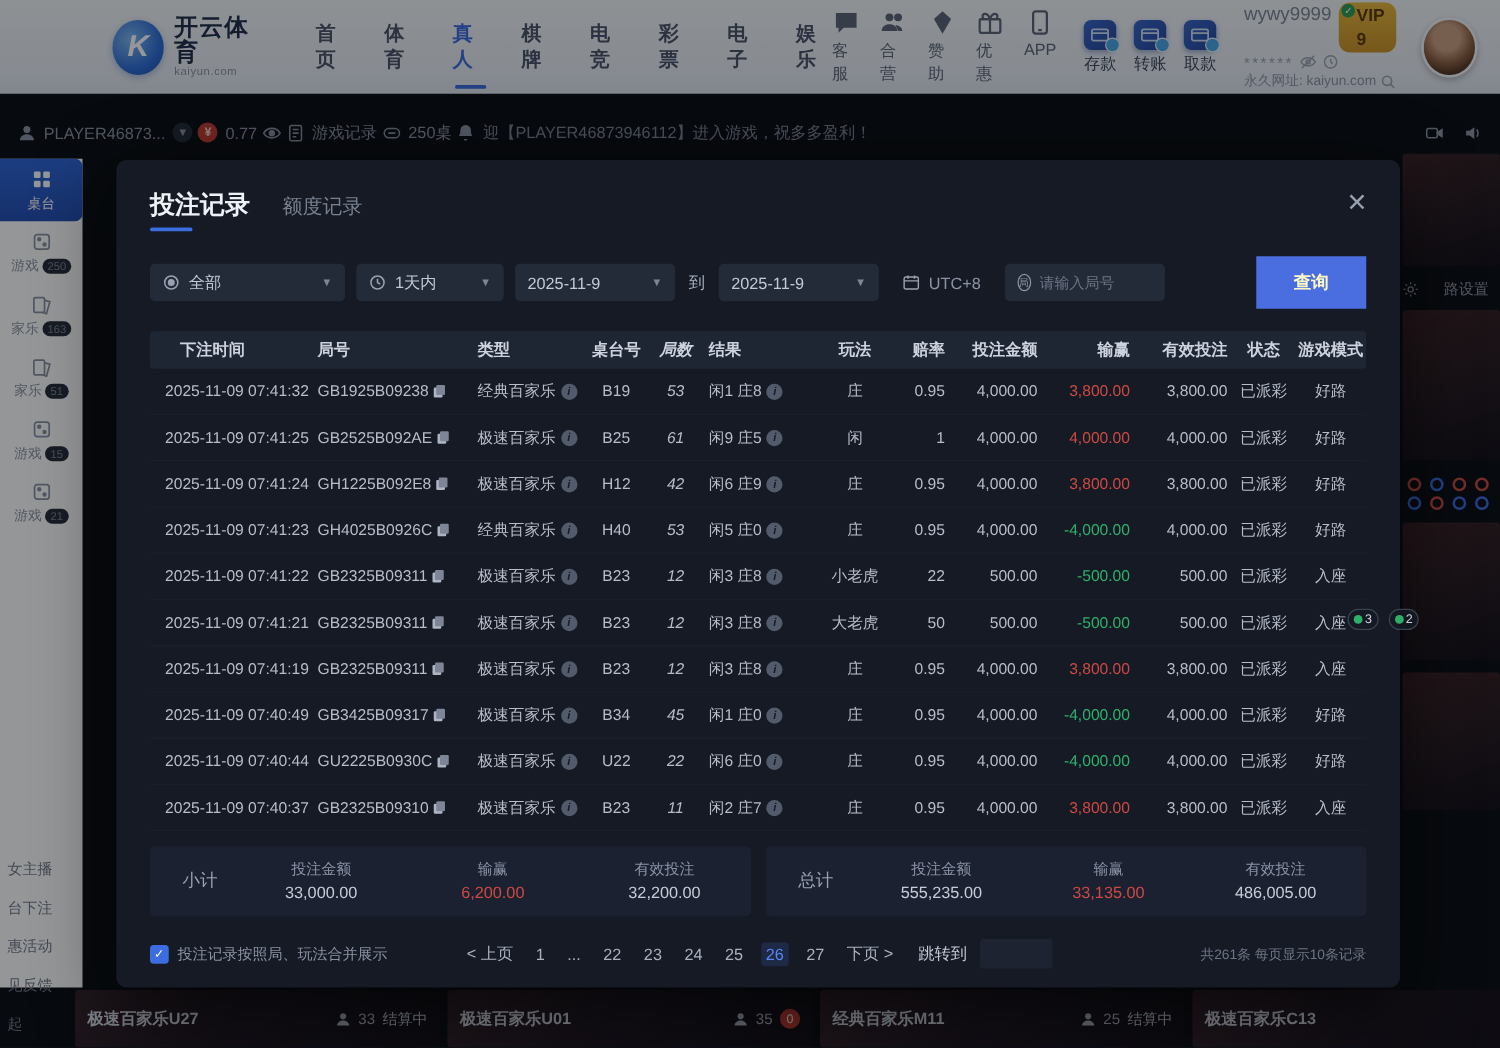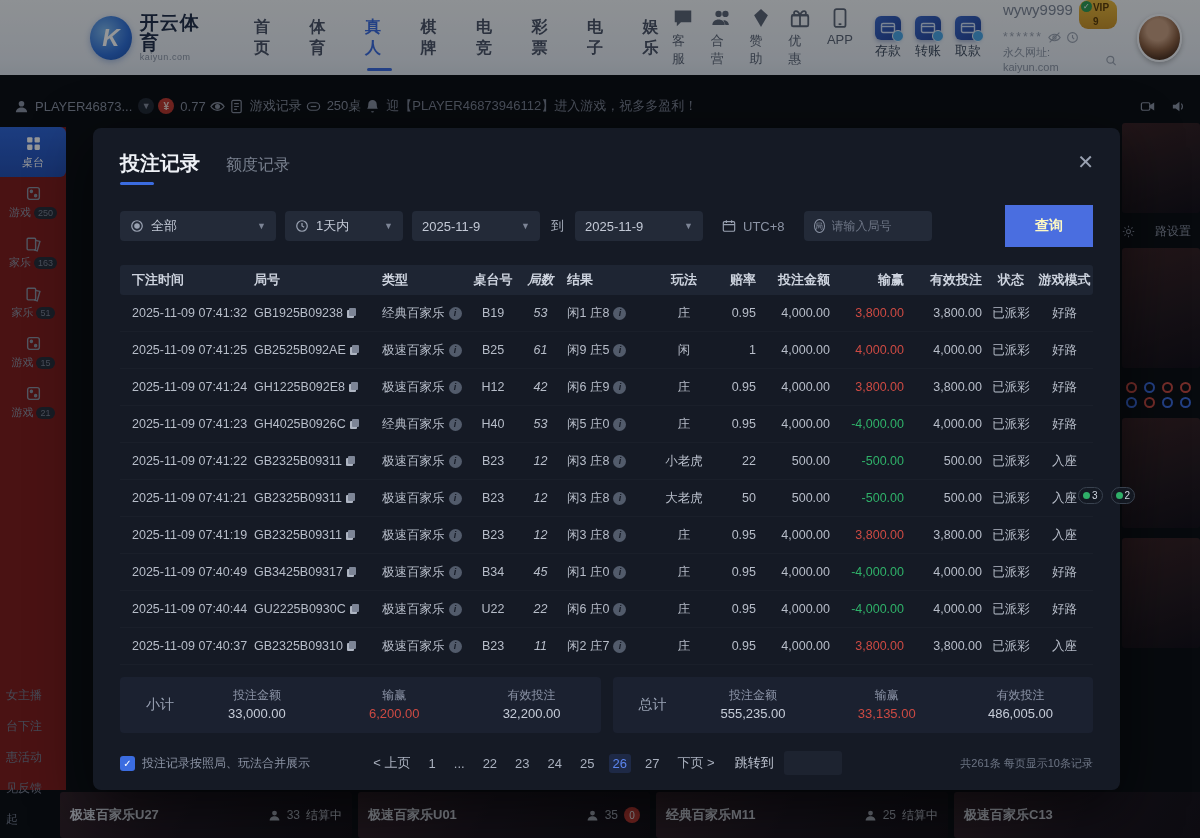--- a/index.html
+++ b/index.html
@@ -37,21 +37,21 @@
     font-size:13px; color:#3d4references:#3d4austin; color:#3d4a5e; cursor:pointer; }
   .wi .box { width:26px; height:24px; border-radius:6px; position:relative;
     background:linear-gradient(135deg,#3a67c9,#24479d); box-shadow:0 2px 4px rgba(30,60,140,.35); }
   .wi .box::after { content:""; position:absolute; right:-3px; bottom:-2px; width:10px;
     height:10px; border-radius:50%; background:#4aa8e8; border:1.5px solid #e8eef6; }
   .wi .box svg { width:16px; height:16px; position:absolute; top:4px; left:5px; color:#cfe0f8; }
   .user-block { margin-left:8px; line-height:1.35; font-size:12px; }
   .user-line1 { display:flex; align-items:flex-start; gap:6px; }
   .user-name { color:#7d8798; font-size:15px; }
   .vip-badge { background:linear-gradient(180deg,#e8b93e,#c9932a); color:#5a3c08;
-    border-radius:9px; padding:1px 8px 1px 14px; font-size:10px; font-weight:bold; position:relative; }
+    border-radius:9px; padding:1px 8px 1px 14px; font-size:14px; font-weight:bold; position:relative; }
   .vip-badge::before { content:"✓"; position:absolute; left:2px; top:1px; width:11px; height:11px;
     background:#2f9d57; color:#fff; border-radius:50%; font-size:8px; line-height:11px; text-align:center; }
   .user-line2 { display:flex; align-items:center; gap:5px; color:#9aa3b2; letter-spacing:2px; }
   .mini-ic { width:13px; height:13px; color:#9aa3b2; }
   .mini-ic svg { width:100%; height:100%; }
   .user-line3 { color:#8b95a6; font-size:11px; display:flex; align-items:center; gap:3px; }
   .avatar { width:48px; height:48px; border-radius:50%; margin-left:6px;
     background:radial-gradient(circle at 45% 32%,#caa184 0 28%,#8a5f42 55%,#4a2f1f 80%,#2c1c12);
     border:2px solid #f2f5fa; box-shadow:0 2px 5px rgba(0,0,0,.25); }
 
@@ -63,21 +63,21 @@
   .sb-item { display:flex; align-items:center; gap:6px; white-space:nowrap; }
   .sb-ic { width:15px; height:15px; color:#8b93a4; } .sb-ic svg { width:100%; height:100%; }
   .coin { width:16px; height:16px; border-radius:50%; background:#c43b33; color:#f6d9d5;
     font-size:10px; font-weight:bold; display:flex; align-items:center; justify-content:center; }
   .chev-circle { width:16px; height:16px; border-radius:50%; background:#242b38; color:#8b93a4;
     font-size:9px; display:flex; align-items:center; justify-content:center; }
   .marquee { color:#7d8596; overflow:hidden; max-width:520px; }
   .sb-right { margin-left:auto; display:flex; gap:16px; }
 
   
-  .sidebar { position:absolute; top:52px; left:0; width:66px; bottom:48px; background:#7f1d1d; }
+  .sidebar { position:absolute; top:52px; left:0; width:66px; bottom:48px; background:#ffffff; }
   .side-item { width:66px; padding:8px 0 7px; display:flex; flex-direction:column;
     align-items:center; gap:3px; color:#8b93a4; font-size:11px; cursor:pointer; }
   .side-item.active { background:linear-gradient(180deg,#2f66d8,#2450b4); color:#fff;
     border-radius:0 6px 6px 0; }
   .side-item .ic { width:17px; height:17px; } .side-item .ic svg { width:100%; height:100%; }
   .side-meta { display:flex; align-items:center; gap:3px; }
   .side-badge { background:#272d3a; color:#7d8596; font-size:9px; border-radius:7px;
     padding:0 4px; line-height:12px; }
   .side-foot { position:absolute; bottom:0; left:0; width:66px; display:flex;
     flex-direction:column; gap:14px; padding:0 0 10px 6px; }
@@ -148,21 +148,21 @@
   .thead { display:flex; background:#1e2533; border-radius:3px; height:30px; align-items:center;
     font-size:13px; color:#cdd3de; font-weight:600; }
   .trow { display:flex; align-items:center; height:37px; font-size:12.5px; color:#b7bdc9;
     border-bottom:1px solid rgba(255,255,255,.025); }
   .cell { padding:0 4px; white-space:nowrap; overflow:hidden; display:flex; align-items:center; gap:4px; }
   .c0{width:130px;} .c1{width:128px;} .c2{width:90px;} .c3{width:50px;justify-content:center;}
   .c4{width:45px;justify-content:center;font-style:italic;} .c5{width:90px;} .c6{width:62px;justify-content:center;}
   .c7{width:45px;justify-content:flex-end;} .c8{width:74px;justify-content:flex-end;}
   .c9{width:74px;justify-content:flex-end;} .c10{width:78px;justify-content:flex-end;}
   .c11{width:50px;justify-content:center;} .c12{width:57px;justify-content:center;}
-  .thead .c0 { padding-left:12px; }
+  .thead .c0 { padding-left:24px; }
   .trow .c0 { padding-left:12px;text-align:center; }
   .red { color:#cd4a43; } .green { color:#2fb169; }
   .copy-ic { width:10px; height:11px; position:relative; flex:0 0 auto; }
   .copy-ic::before { content:""; position:absolute; left:0; top:2px; width:7px; height:8px;
     background:#aeb5c2; border-radius:1px; }
   .copy-ic::after { content:""; position:absolute; left:2px; top:0; width:7px; height:8px;
     background:#7d8596; border-radius:1px; }
   .info-ic { width:13px; height:13px; border-radius:50%; background:#525b6b; color:#161b26;
     font-size:9px; font-weight:bold; display:inline-flex; align-items:center; justify-content:center;
     flex:0 0 auto; font-style:italic; }

